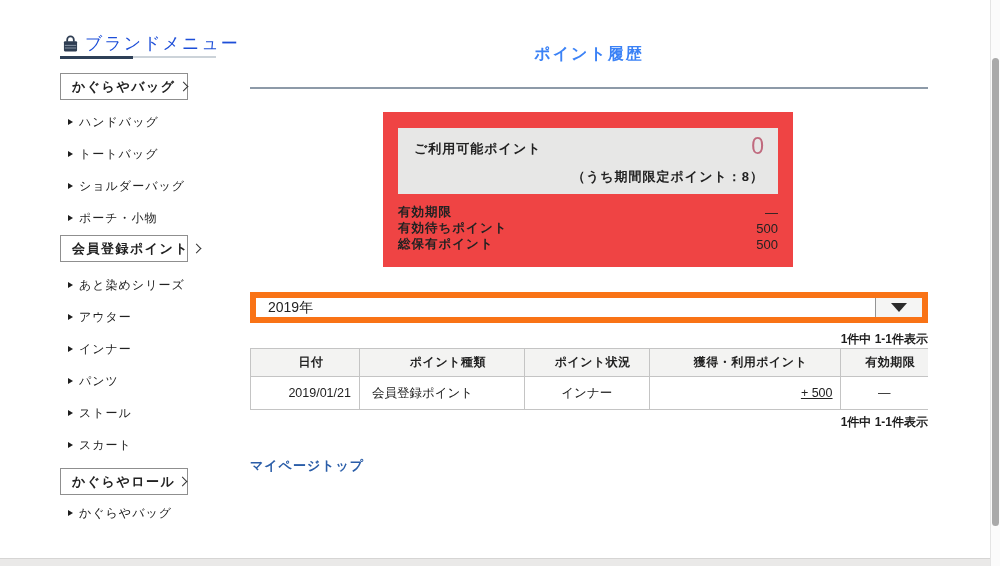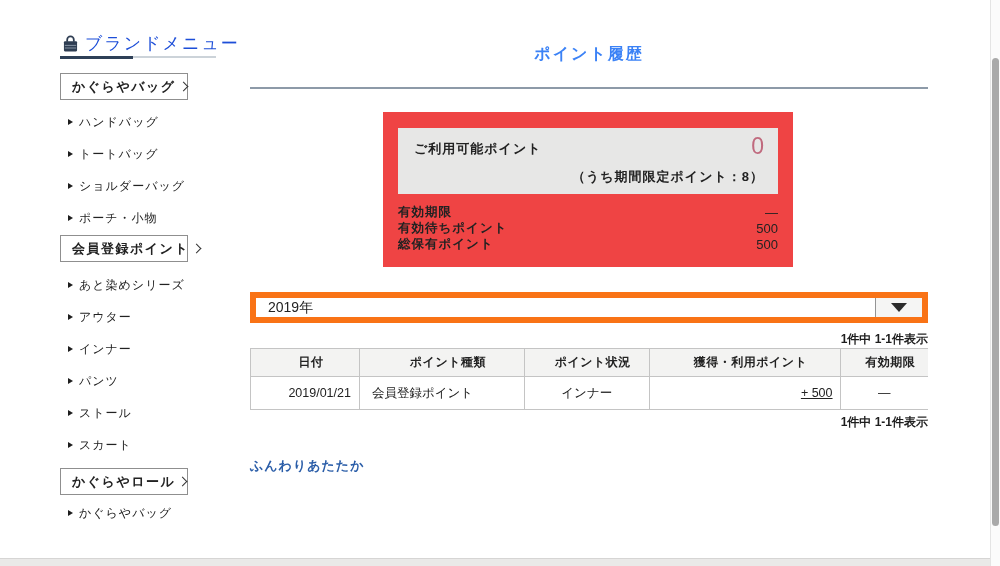--- a/index.html
+++ b/index.html
@@ -232,21 +232,21 @@
           <td class="td-kind">会員登録ポイント</td>
           <td class="td-status">インナー</td>
           <td class="td-points">+ 500</td>
           <td class="td-expire last">—</td>
         </tr>
       </tbody>
     </table>
 
     <div class="count count-bottom">1件中 1-1件表示</div>
 
-    <a class="back-link">ふんわりあたたか</a>
+    <a class="back-link">マイページトップ</a>
   </main>
 
   <div class="footer-strip"></div>
 
   <div class="scrollbar">
     <div class="scroll-thumb"></div>
   </div>
 
 </div>
 

